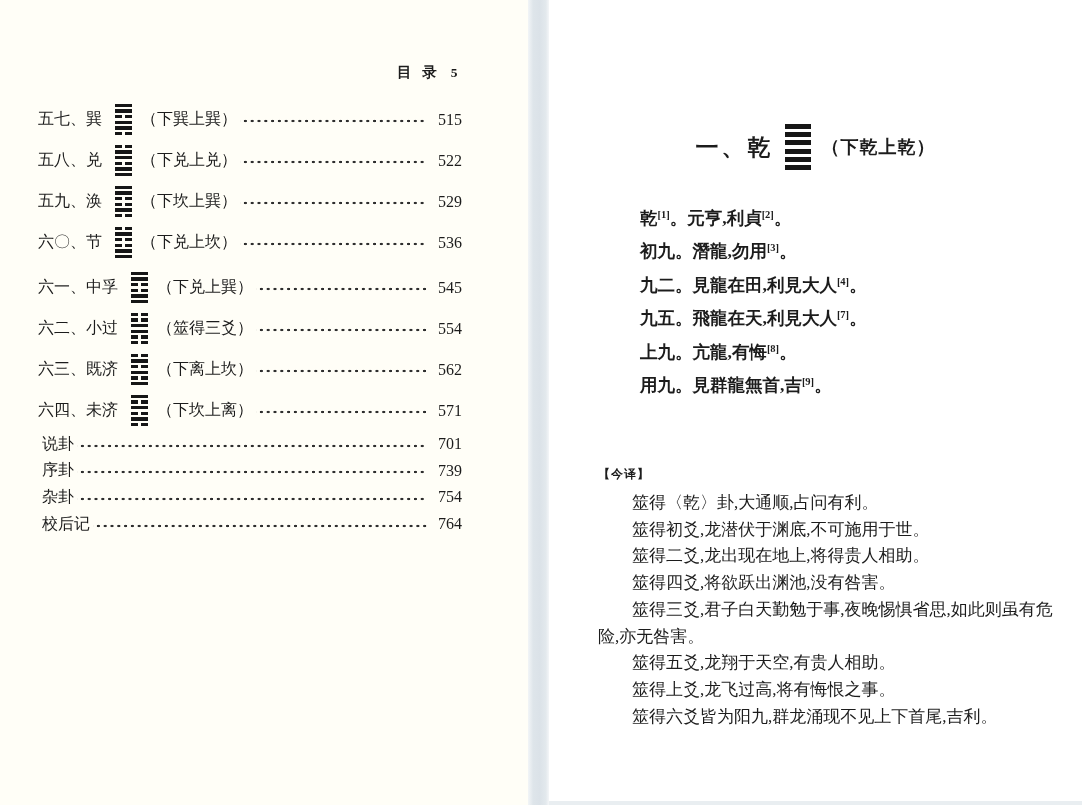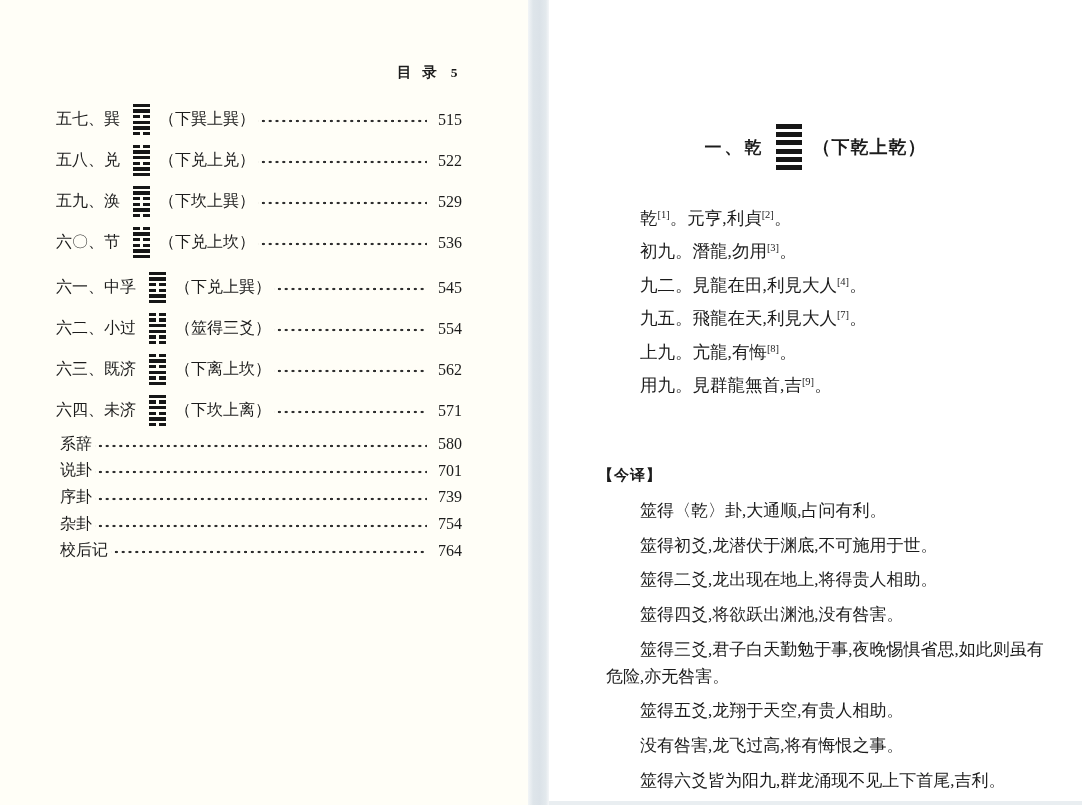--- a/index.html
+++ b/index.html
@@ -21,21 +21,21 @@
   
   .toc-header{
     position:absolute;left:397px;top:63px;
     display:flex;align-items:baseline;font-weight:700;font-size:14.5px;
   }
   .toc-header .hdr-title{letter-spacing:0;word-spacing:7px;white-space:pre;}
   .toc-header .hdr-page{margin-left:14px;font-size:13.5px;font-family:"Liberation Serif","DejaVu Serif",serif;}
   .toc-list{position:absolute;left:38px;top:99px;width:424px;}
   .toc-row{display:flex;align-items:center;height:41px;font-size:16px;}
   .toc-row.plain{height:26.6px;padding-left:4px;}
-  .toc-label{white-space:nowrap;margin-left:18px;}
+  .toc-label{white-space:nowrap;}
   .toc-sub{white-space:nowrap;margin-left:9px;}
   .leader{
     flex:1;height:14px;margin:3px 5px 0 3px;
     background-image:radial-gradient(circle,#2e2e2e 1.1px,transparent 1.55px);
     background-size:6.8px 14px;background-repeat:repeat-x;background-position:2px center;
   }
   .toc-page{min-width:30px;text-align:right;font-size:16px;white-space:nowrap;}
 
   
   .hex{display:flex;flex-direction:column;justify-content:space-between;flex:0 0 auto;}
@@ -45,35 +45,35 @@
   .hex.large .bar{height:4.8px;}
   .bar.solid{background:#161616;}
   .bar.broken{background:linear-gradient(to right,#161616 0 41%,transparent 41% 59%,#161616 59% 100%);}
 
   
   .chapter-title{
     position:absolute;left:0;top:124px;width:100%;
     display:flex;justify-content:center;align-items:center;gap:9px;
     font-weight:700;
   }
-  .chapter-title .t-prefix{font-size:17px;letter-spacing:3px;white-space:nowrap;}
+  .chapter-title .t-prefix{font-size:23px;letter-spacing:3px;white-space:nowrap;}
   .chapter-title .t-suffix{font-size:18px;letter-spacing:1px;white-space:nowrap;}
-  .jing-block{position:absolute;left:91px;top:200px;font-size:17.5px;line-height:29.4px;}
+  .jing-block{position:absolute;left:91px;top:200px;font-size:17.5px;line-height:29.4px;font-weight:bold;}
   .jing-line{white-space:nowrap;}
   sup.ref{font-size:10.5px;vertical-align:6px;letter-spacing:0;}
   .jinyi-header{
     position:absolute;left:49px;top:466px;
     font-family:"Liberation Sans","DejaVu Sans",sans-serif;
-    font-weight:700;font-size:15px;letter-spacing:1px;
+    font-weight:700;font-size:12px;letter-spacing:1px;
   }
   .trans-block{
     position:absolute;left:49px;top:490px;width:464px;
     font-size:17px;line-height:26.7px;word-break:break-all;
   }
-  .trans-block p{margin:8px;text-indent:2em;}
+  .trans-block p{margin:0;text-indent:2em;}
 </style>
 </head>
 <body style="--ink: #1c1c1c; --left-bg: #fffef7;">
 
 <div class="spread">
 
   <div class="page page-left">
     <div class="toc-header">
       <span class="hdr-title">目 录</span>
       <span class="hdr-page">5</span>
@@ -183,25 +183,20 @@
             <div class="bar solid"></div>
             <div class="bar broken"></div>
             <div class="bar solid"></div>
             <div class="bar broken"></div>
             <div class="bar solid"></div>
             <div class="bar broken"></div>
           </div>
           <span class="toc-sub">（下坎上离）</span>
           <span class="leader"></span>
           <span class="toc-page">571</span>
-        </div>
-        <div class="toc-row plain">
-          <span class="toc-label">系辞</span>
-          <span class="leader"></span>
-          <span class="toc-page">580</span>
         </div>
         <div class="toc-row plain">
           <span class="toc-label">说卦</span>
           <span class="leader"></span>
           <span class="toc-page">701</span>
         </div>
         <div class="toc-row plain">
           <span class="toc-label">序卦</span>
           <span class="leader"></span>
           <span class="toc-page">739</span>
@@ -243,19 +238,19 @@
         <div class="jing-line">用九。見群龍無首,吉<sup class="ref">[9]</sup>。</div>
       </div>
     <div class="jinyi-header">【今译】</div>
     <div class="trans-block">
         <p>筮得〈乾〉卦,大通顺,占问有利。</p>
         <p>筮得初爻,龙潜伏于渊底,不可施用于世。</p>
         <p>筮得二爻,龙出现在地上,将得贵人相助。</p>
         <p>筮得四爻,将欲跃出渊池,没有咎害。</p>
         <p>筮得三爻,君子白天勤勉于事,夜晚惕惧省思,如此则虽有危险,亦无咎害。</p>
         <p>筮得五爻,龙翔于天空,有贵人相助。</p>
-        <p>没有咎害,龙飞过高,将有悔恨之事。</p>
+        <p>筮得上爻,龙飞过高,将有悔恨之事。</p>
         <p>筮得六爻皆为阳九,群龙涌现不见上下首尾,吉利。</p>
       </div>
     <div class="bottom-strip"></div>
   </div>
 
 </div>
 
 </body></html>

